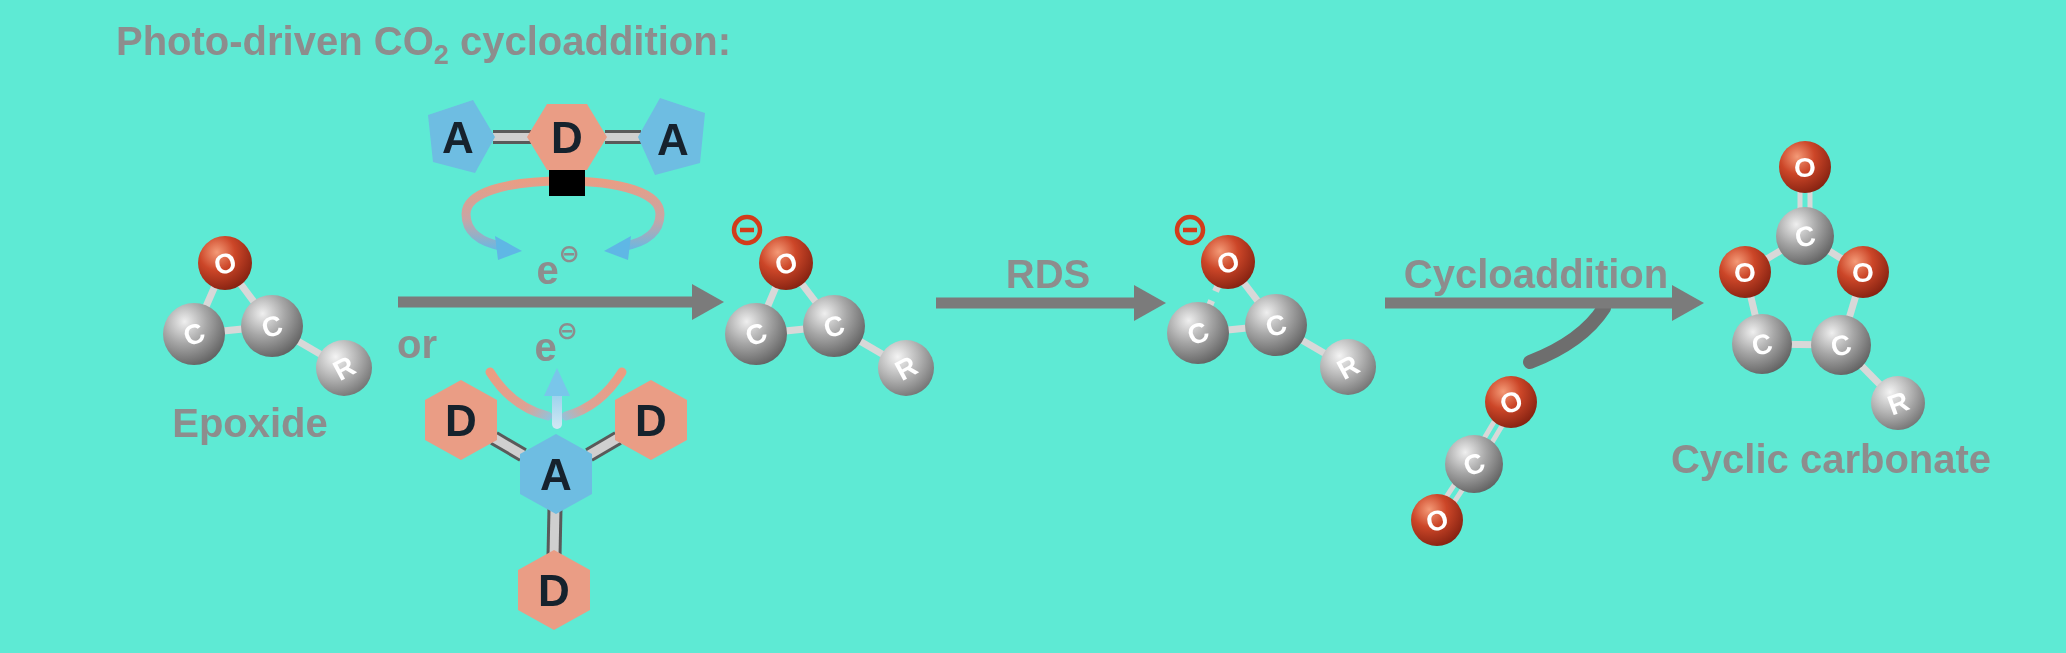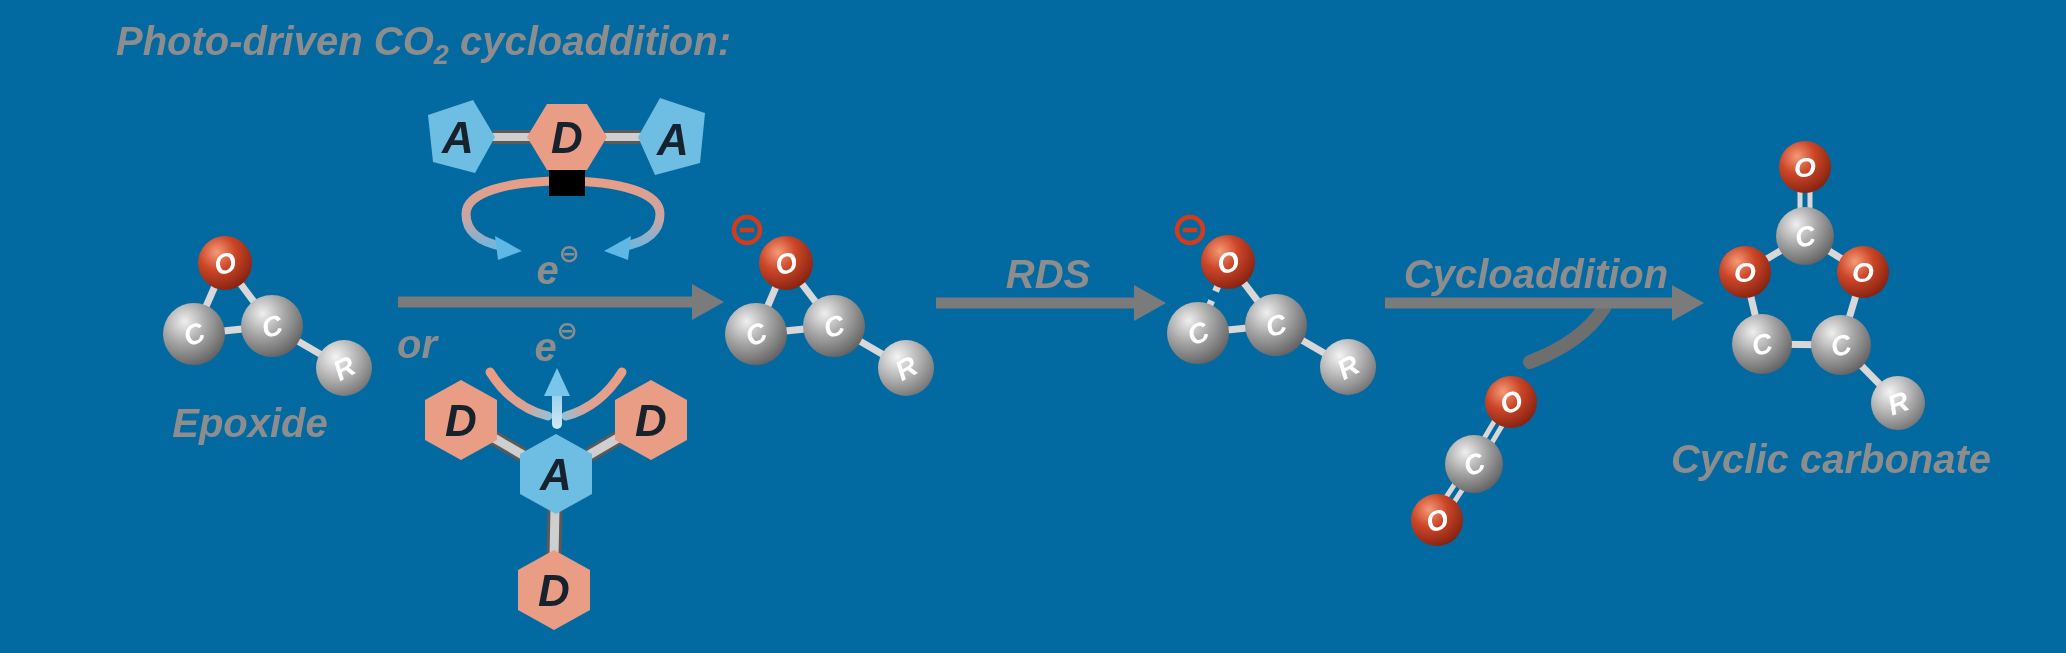--- a/index.html
+++ b/index.html
@@ -1,17 +1,17 @@
 <!DOCTYPE html>
 <html><head>
 <meta charset="utf-8">
 <style>
   html,body{margin:0;padding:0;background:#000;}
-  .stage{position:relative;width:2066px;height:653px;background:#0369a1;overflow:hidden;
-         font-family:"Liberation Sans", sans-serif;font-style:italic;}
+  .stage{position:relative;width:2066px;height:653px;background:#5eead4;overflow:hidden;
+         font-family:"Liberation Sans", sans-serif;}
   svg{position:absolute;inset:0;}
   text{font-family:"Liberation Sans", sans-serif;font-weight:bold;}
   .lbl{fill:#8d8d8d;font-size:40px;}
   .atom{fill:#ffffff;font-size:28px;}
   .hexlbl{fill:#16222d;font-size:44px;}
   .sup{font-family:"DejaVu Sans", sans-serif;}
 </style>
 </head>
 <body>
 

